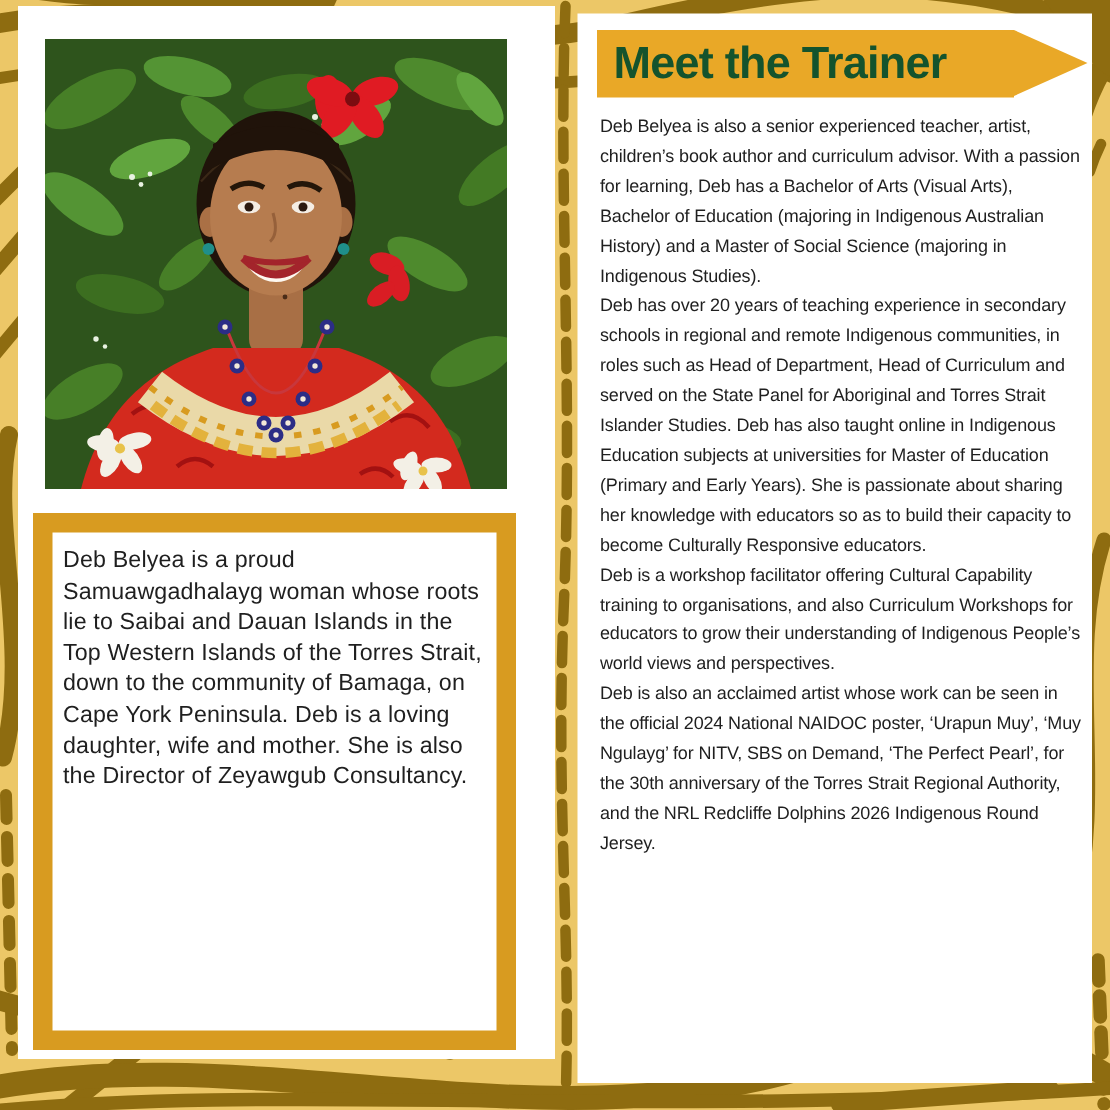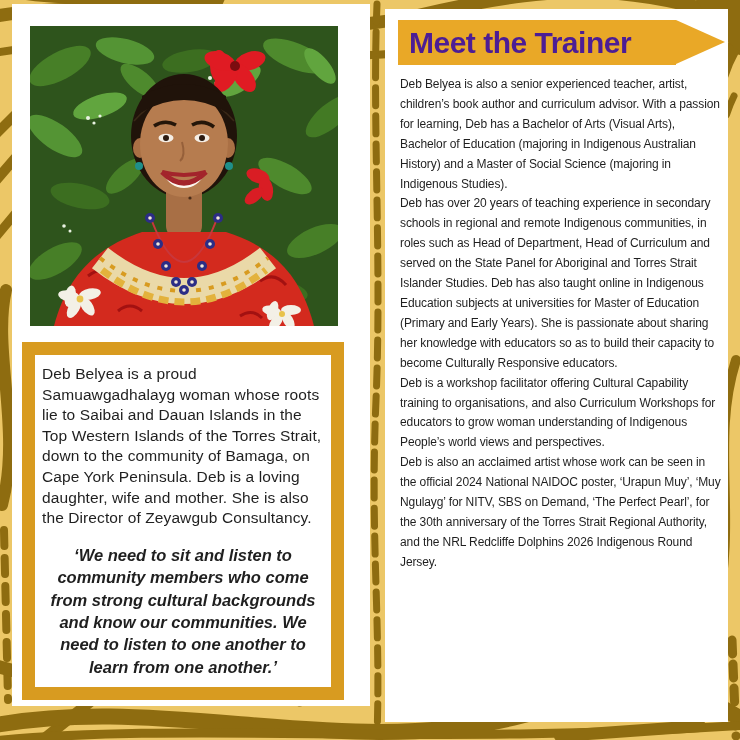--- a/index.html
+++ b/index.html
@@ -25,21 +25,21 @@
   .quote-text{margin:15px 4px 0 4px;font-size:16.5px;line-height:22.4px;font-weight:bold;
               font-style:italic;text-align:center;}
 
   
   .right-panel{position:absolute;left:385px;top:9px;width:343px;height:713px;background:var(--panel-white);overflow:hidden;}
   .banner{position:absolute;left:13px;top:11px;width:278px;height:45px;background:var(--banner-gold);
           display:flex;align-items:center;}
   .banner-arrow{position:absolute;right:-49px;top:0;width:0;height:0;
                 border-top:22.5px solid transparent;border-bottom:22.5px solid transparent;
                 border-left:49px solid var(--banner-gold);}
-  .page-title{margin:0 0 0 11px;font-size:30px;font-weight:700;letter-spacing:-0.5px;color:#4c1d95;white-space:nowrap;}
+  .page-title{margin:0 0 0 11px;font-size:30px;font-weight:700;letter-spacing:-0.5px;color:#14532d;white-space:nowrap;}
   .body-copy{position:absolute;left:15px;top:66px;width:322px;font-size:12px;line-height:19.9px;letter-spacing:-0.1px;}
   .body-copy p{margin:0;}
 </style>
 </head>
 <body>
 
 <div class="canvas">
 
   <svg class="bg-svg" viewBox="0 0 740 740" aria-hidden="true">
     <rect x="0" y="0" width="740" height="740" fill="#ECC767"></rect>
@@ -202,30 +202,29 @@
             <ellipse cx="246" cy="296" rx="10" ry="5" transform="rotate(125 246 296)"></ellipse>
             <ellipse cx="242" cy="285" rx="10" ry="5" transform="rotate(195 242 285)"></ellipse>
           </g>
           <circle cx="252" cy="288" r="3" fill="#E8C24A"></circle>
         </g>
       </svg>
     </div>
 
     <div class="bio-box">
       <p class="bio-text">Deb Belyea is a proud Samuawgadhalayg woman whose roots lie to Saibai and Dauan Islands in the Top Western Islands of the Torres Strait, down to the community of Bamaga, on Cape York Peninsula. Deb is a loving daughter, wife and mother. She is also the Director of Zeyawgub Consultancy.</p>
-      <p class="quote-text">‘We need to sit and listen to community members who come from strong cultural backgrounds and know our communities. We need to listen to one another to learn from one another.’</p>
     </div>
   </div>
 
   <div class="right-panel">
     <div class="banner">
       <h1 class="page-title">Meet the Trainer</h1>
       <span class="banner-arrow"></span>
     </div>
     <div class="body-copy">
       <p>Deb Belyea is also a senior experienced teacher, artist, children’s book author and curriculum advisor. With a passion for learning, Deb has a Bachelor of Arts (Visual Arts), Bachelor of Education (majoring in Indigenous Australian History) and a Master of Social Science (majoring in Indigenous Studies).</p>
       <p>Deb has over 20 years of teaching experience in secondary schools in regional and remote Indigenous communities, in roles such as Head of Department, Head of Curriculum and served on the State Panel for Aboriginal and Torres Strait Islander Studies.  Deb has also taught online in Indigenous Education subjects at universities for Master of Education (Primary and Early Years). She is passionate about sharing her knowledge with educators so as to build their capacity to become Culturally Responsive educators.</p>
-      <p>Deb is a workshop facilitator offering Cultural Capability training to organisations, and also Curriculum Workshops for educators to grow woman understanding of Indigenous People’s world views and perspectives.</p>
+      <p>Deb is a workshop facilitator offering Cultural Capability training to organisations, and also Curriculum Workshops for educators to grow their understanding of Indigenous People’s world views and perspectives.</p>
       <p>Deb is also an acclaimed artist whose work can be seen in the official 2024 National NAIDOC poster, ‘Urapun Muy’, ‘Muy Ngulayg’ for NITV, SBS on Demand, ‘The Perfect Pearl’, for the 30th anniversary of the Torres Strait Regional Authority, and the NRL Redcliffe Dolphins 2026 Indigenous Round Jersey.</p>
     </div>
   </div>
 
 </div>
 
 </body></html>

